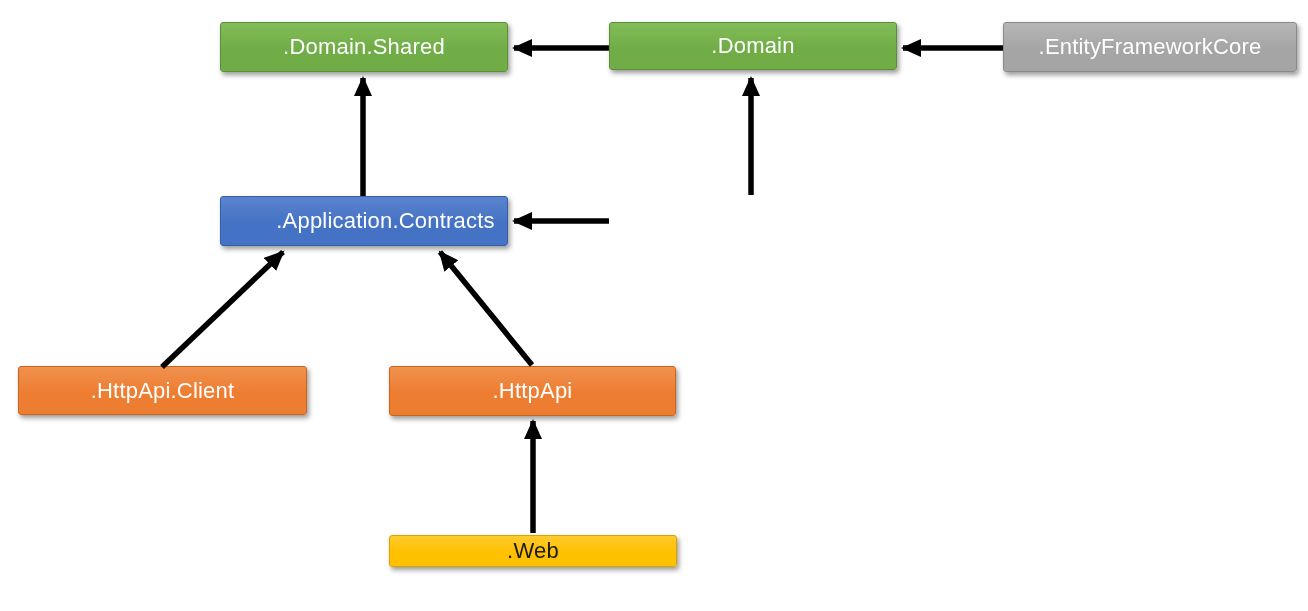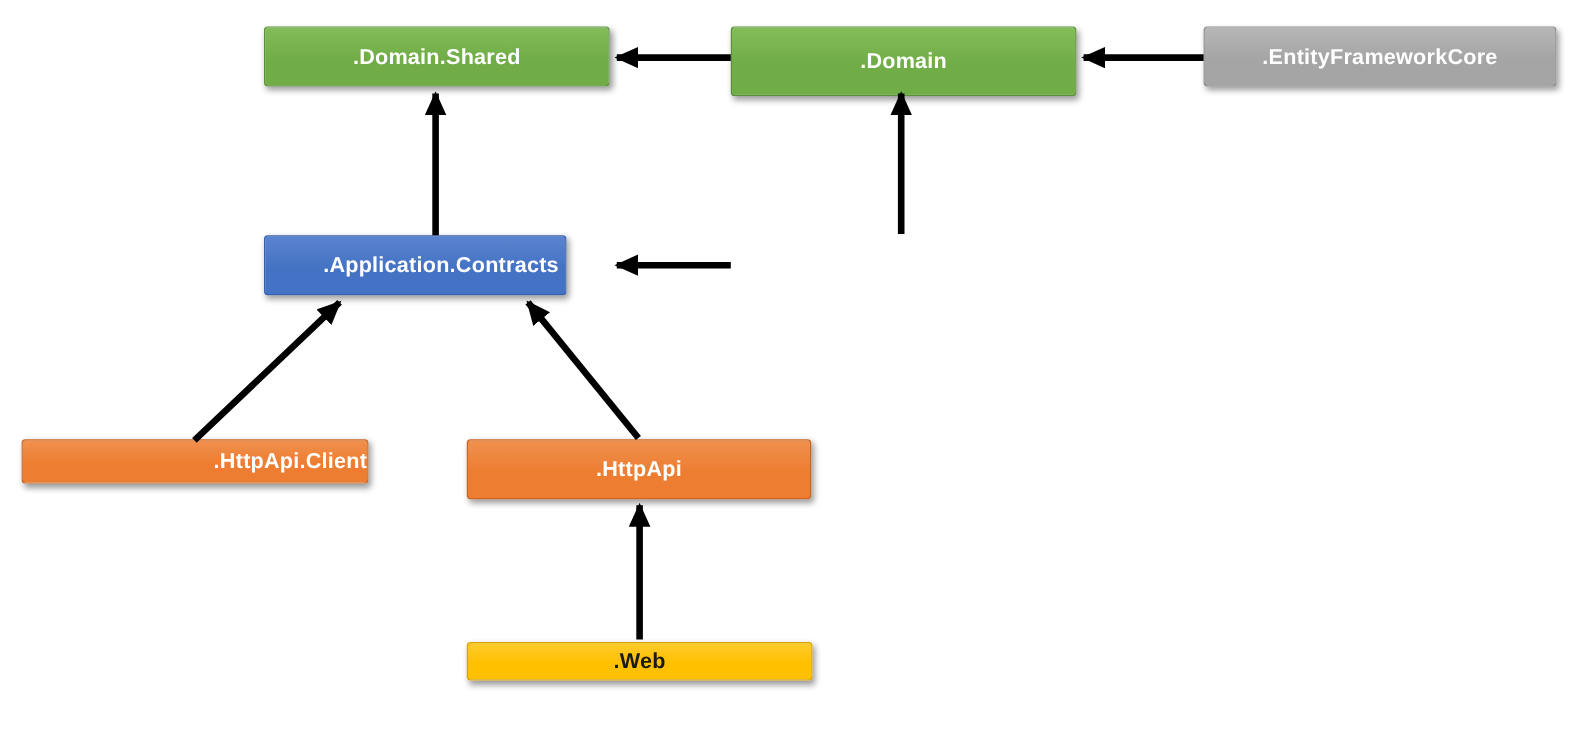--- a/index.html
+++ b/index.html
@@ -18,22 +18,22 @@
   .node{
     position:absolute;
     box-sizing:border-box;
     display:flex;align-items:center;justify-content:center;
     border-radius:3px;
     border:1.5px solid transparent;
     box-shadow:2px 3px 5px rgba(0,0,0,0.40);
     z-index:1;
   }
   .node .node-label{
-    font-size:18px;
-    font-weight:bold;
+    font-size:22px;
+    font-weight:normal;
     letter-spacing:0.2px;
     white-space:nowrap;
   }
 </style>
 </head>
 <body>
 
 <div id="canvas">
   <svg id="edges-layer" width="1308" height="611" viewBox="0 0 1308 611" xmlns="http://www.w3.org/2000/svg">
     <defs>
@@ -46,30 +46,30 @@
       <line x1="609" y1="221" x2="514" y2="221" stroke="#000000" stroke-width="5.5" marker-end="url(#arrowhead)"></line>
       <line x1="363" y1="196" x2="363" y2="78" stroke="#000000" stroke-width="5.5" marker-end="url(#arrowhead)"></line>
       <line x1="751" y1="195" x2="751" y2="78" stroke="#000000" stroke-width="5.5" marker-end="url(#arrowhead)"></line>
       <line x1="162" y1="367" x2="283" y2="252" stroke="#000000" stroke-width="5.5" marker-end="url(#arrowhead)"></line>
       <line x1="532" y1="365" x2="440" y2="252" stroke="#000000" stroke-width="5.5" marker-end="url(#arrowhead)"></line>
       <line x1="533" y1="533" x2="533" y2="421" stroke="#000000" stroke-width="5.5" marker-end="url(#arrowhead)"></line>
     </svg>
 <div class="node" style="left: 220px; top: 22px; width: 288px; height: 50px; background: linear-gradient(rgb(131, 188, 88) 0%, rgb(112, 173, 71) 55%, rgb(112, 173, 71) 100%); border-color: rgb(90, 143, 57);">
       <span class="node-label" style="color: rgb(255, 255, 255);">.Domain.Shared</span>
     </div>
-    <div class="node" style="left: 609px; top: 22px; width: 288px; height: 58px; background: linear-gradient(rgb(131, 188, 88) 0%, rgb(112, 173, 71) 55%, rgb(112, 173, 71) 100%); border-color: rgb(90, 143, 57);">
+    <div class="node" style="left: 609px; top: 22px; width: 288px; height: 48px; background: linear-gradient(rgb(131, 188, 88) 0%, rgb(112, 173, 71) 55%, rgb(112, 173, 71) 100%); border-color: rgb(90, 143, 57);">
       <span class="node-label" style="color: rgb(255, 255, 255);">.Domain</span>
     </div>
     <div class="node" style="left: 1003px; top: 22px; width: 294px; height: 50px; background: linear-gradient(rgb(182, 182, 182) 0%, rgb(165, 165, 165) 55%, rgb(165, 165, 165) 100%); border-color: rgb(138, 138, 138);">
       <span class="node-label" style="color: rgb(255, 255, 255);">.EntityFrameworkCore</span>
     </div>
-    <div class="node" style="left: 220px; top: 196px; width: 252px; height: 50px; background: linear-gradient(rgb(91, 132, 207) 0%, rgb(68, 114, 196) 55%, rgb(68, 114, 196) 100%); border-color: rgb(53, 95, 168); padding-left: 43px;">
+    <div class="node" style="left: 220px; top: 196px; width: 288px; height: 50px; background: linear-gradient(rgb(91, 132, 207) 0%, rgb(68, 114, 196) 55%, rgb(68, 114, 196) 100%); border-color: rgb(53, 95, 168); padding-left: 43px;">
       <span class="node-label" style="color: rgb(255, 255, 255);">.Application.Contracts</span>
     </div>
-    <div class="node" style="left: 18px; top: 366px; width: 289px; height: 37px; background: linear-gradient(rgb(240, 145, 78) 0%, rgb(237, 125, 49) 55%, rgb(237, 125, 49) 100%); border-color: rgb(201, 101, 31); justify-content: flex-end;">
+    <div class="node" style="left: 18px; top: 366px; width: 289px; height: 49px; background: linear-gradient(rgb(240, 145, 78) 0%, rgb(237, 125, 49) 55%, rgb(237, 125, 49) 100%); border-color: rgb(201, 101, 31);">
       <span class="node-label" style="color: rgb(255, 255, 255);">.HttpApi.Client</span>
     </div>
     <div class="node" style="left: 389px; top: 366px; width: 287px; height: 50px; background: linear-gradient(rgb(240, 145, 78) 0%, rgb(237, 125, 49) 55%, rgb(237, 125, 49) 100%); border-color: rgb(201, 101, 31);">
       <span class="node-label" style="color: rgb(255, 255, 255);">.HttpApi</span>
     </div>
     <div class="node" style="left: 389px; top: 535px; width: 288px; height: 32px; background: linear-gradient(rgb(255, 203, 45) 0%, rgb(255, 192, 0) 55%, rgb(255, 192, 0) 100%); border-color: rgb(217, 163, 0);">
       <span class="node-label" style="color: rgb(26, 26, 26);">.Web</span>
     </div>
   </div>
 

